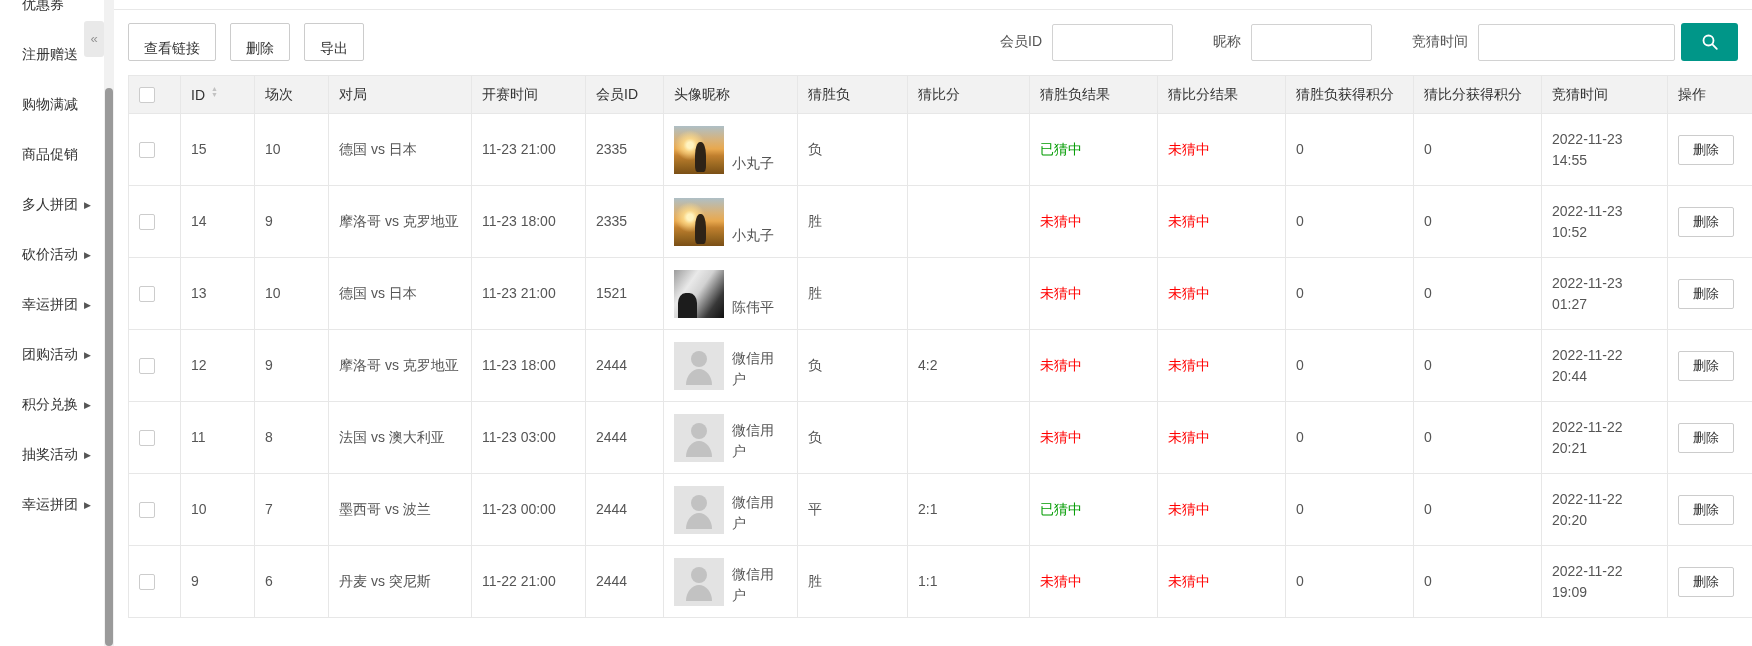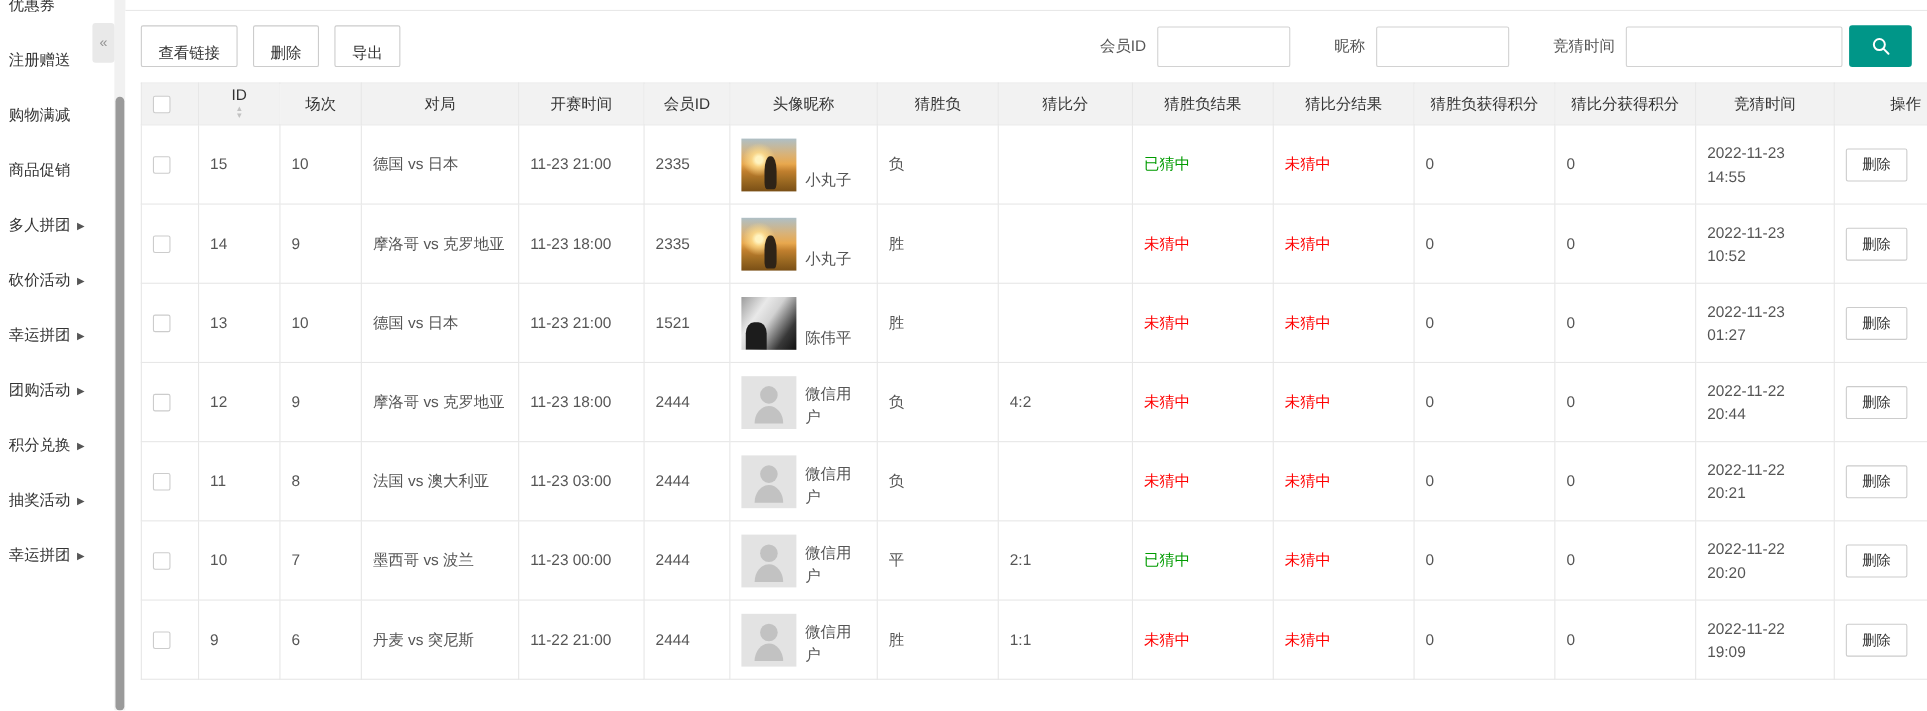--- a/index.html
+++ b/index.html
@@ -1,21 +1,21 @@
 <!DOCTYPE html>
 <html style="--accent: #009688; --hit: #009b00; --miss: #ff0000;"><head>
 <meta charset="utf-8">
 <style>
   * { margin:0; padding:0; box-sizing:border-box; }
   html,body { width:1752px; height:646px; overflow:hidden; background:#fff;
     font-family:"Liberation Sans","DejaVu Sans",sans-serif; }
   body { position:relative; }
 
   
-  .sidebar { position:absolute; left:0; top:0; width:104px; height:646px; background:#fff; overflow:hidden;text-align:center; }
+  .sidebar { position:absolute; left:14px; top:0; width:104px; height:646px; background:#fff; overflow:hidden;text-align:center; }
   .side-menu { margin-top:-20px; }
   .side-item { height:50px; display:flex; align-items:center; padding-left:8px; font-size:14px; color:#333; cursor:pointer; white-space:nowrap; }
   .side-item .arrow { font-size:9px; color:#555; margin-left:6px; }
   .sb-track { position:absolute; left:104px; top:0; width:10px; height:646px; background:#f1f1f1; }
   .sb-thumb { position:absolute; left:105px; top:88px; width:8px; height:558px; background:#9a9a9a; border-radius:4px; }
   .collapse-btn { position:absolute; left:84px; top:21px; width:20px; height:36px; background:#e9e9e9; color:#949494; font-size:13px; line-height:36px; text-align:center; border-radius:3px; cursor:pointer; z-index:5; }
 
   
   .card { position:absolute; left:114px; top:9px; width:1638px; height:637px; background:#fff; border-top:1px solid #e8e8e8; padding:0 14px; overflow:hidden; }
   .title-row { height:51px; display:flex; align-items:center; gap:9px; padding-left:6px; border-bottom:1px solid #ececec; }
@@ -32,21 +32,21 @@
   .f-label { font-size:14px; color:#555; margin-right:10px; white-space:nowrap; }
   .f-input { height:37px; border:1px solid #d2d2d2; border-radius:2px; font-size:14px; padding:0 8px; color:#333; font-family:inherit; background:#fff; }
   .w1 { width:121px; } .w2 { width:121px; } .w3 { width:197px; }
   .search-btn { width:57px; height:38px; margin-left:6px; background:var(--accent,#009688); border:none; border-radius:3px; display:flex; align-items:center; justify-content:center; cursor:pointer; }
 
   
   .gtable { margin-top:14px; border-collapse:collapse; table-layout:fixed; width:1669px; }
   .gtable th, .gtable td { border:1px solid #e7e7e7; padding:0 10px; text-align:left; font-weight:normal; overflow:hidden; }
   .gtable thead th { background:#f2f2f2; height:38px; font-size:14px; color:#333; }
   .gtable td { height:72px; font-size:14px; color:#555; line-height:1.5; }
-  .th-inner { display:flex; align-items:center; gap:6px;flex-direction:column; }
+  .th-inner { display:flex; align-items:center; gap:6px; }
   .sort { display:inline-flex; flex-direction:column; line-height:0; cursor:pointer; }
   .sort span { font-size:7px; color:#c2c2c2; height:6px; display:block; }
   .checkbox { width:16px; height:16px; border:1px solid #ccc; border-radius:2px; background:#fff; cursor:pointer; }
   .avatar-cell { display:flex; align-items:flex-end; gap:8px; }
   .avatar { width:50px; height:48px; flex:none; position:relative; overflow:hidden; }
   .avatar--sunset { background:
       radial-gradient(circle at 32% 40%, #fff3c0 0 7%, rgba(255,221,140,.8) 15%, rgba(255,200,90,0) 34%),
       linear-gradient(180deg,#aebfc6 0%,#d9b277 30%,#e8a84e 48%,#c07f2e 62%,#9c6a22 80%,#7a4f16 100%); }
   .avatar--sunset::after { content:""; position:absolute; left:42%; bottom:4%; width:11px; height:30px; background:#2e2317; border-radius:45% 45% 20% 20%; }
   .avatar--bw-photo { background:linear-gradient(125deg,#9c9c9c 0%,#e9e9e9 30%,#d2d2d2 48%,#8a8a8a 62%,#383838 78%,#101010 100%); }

